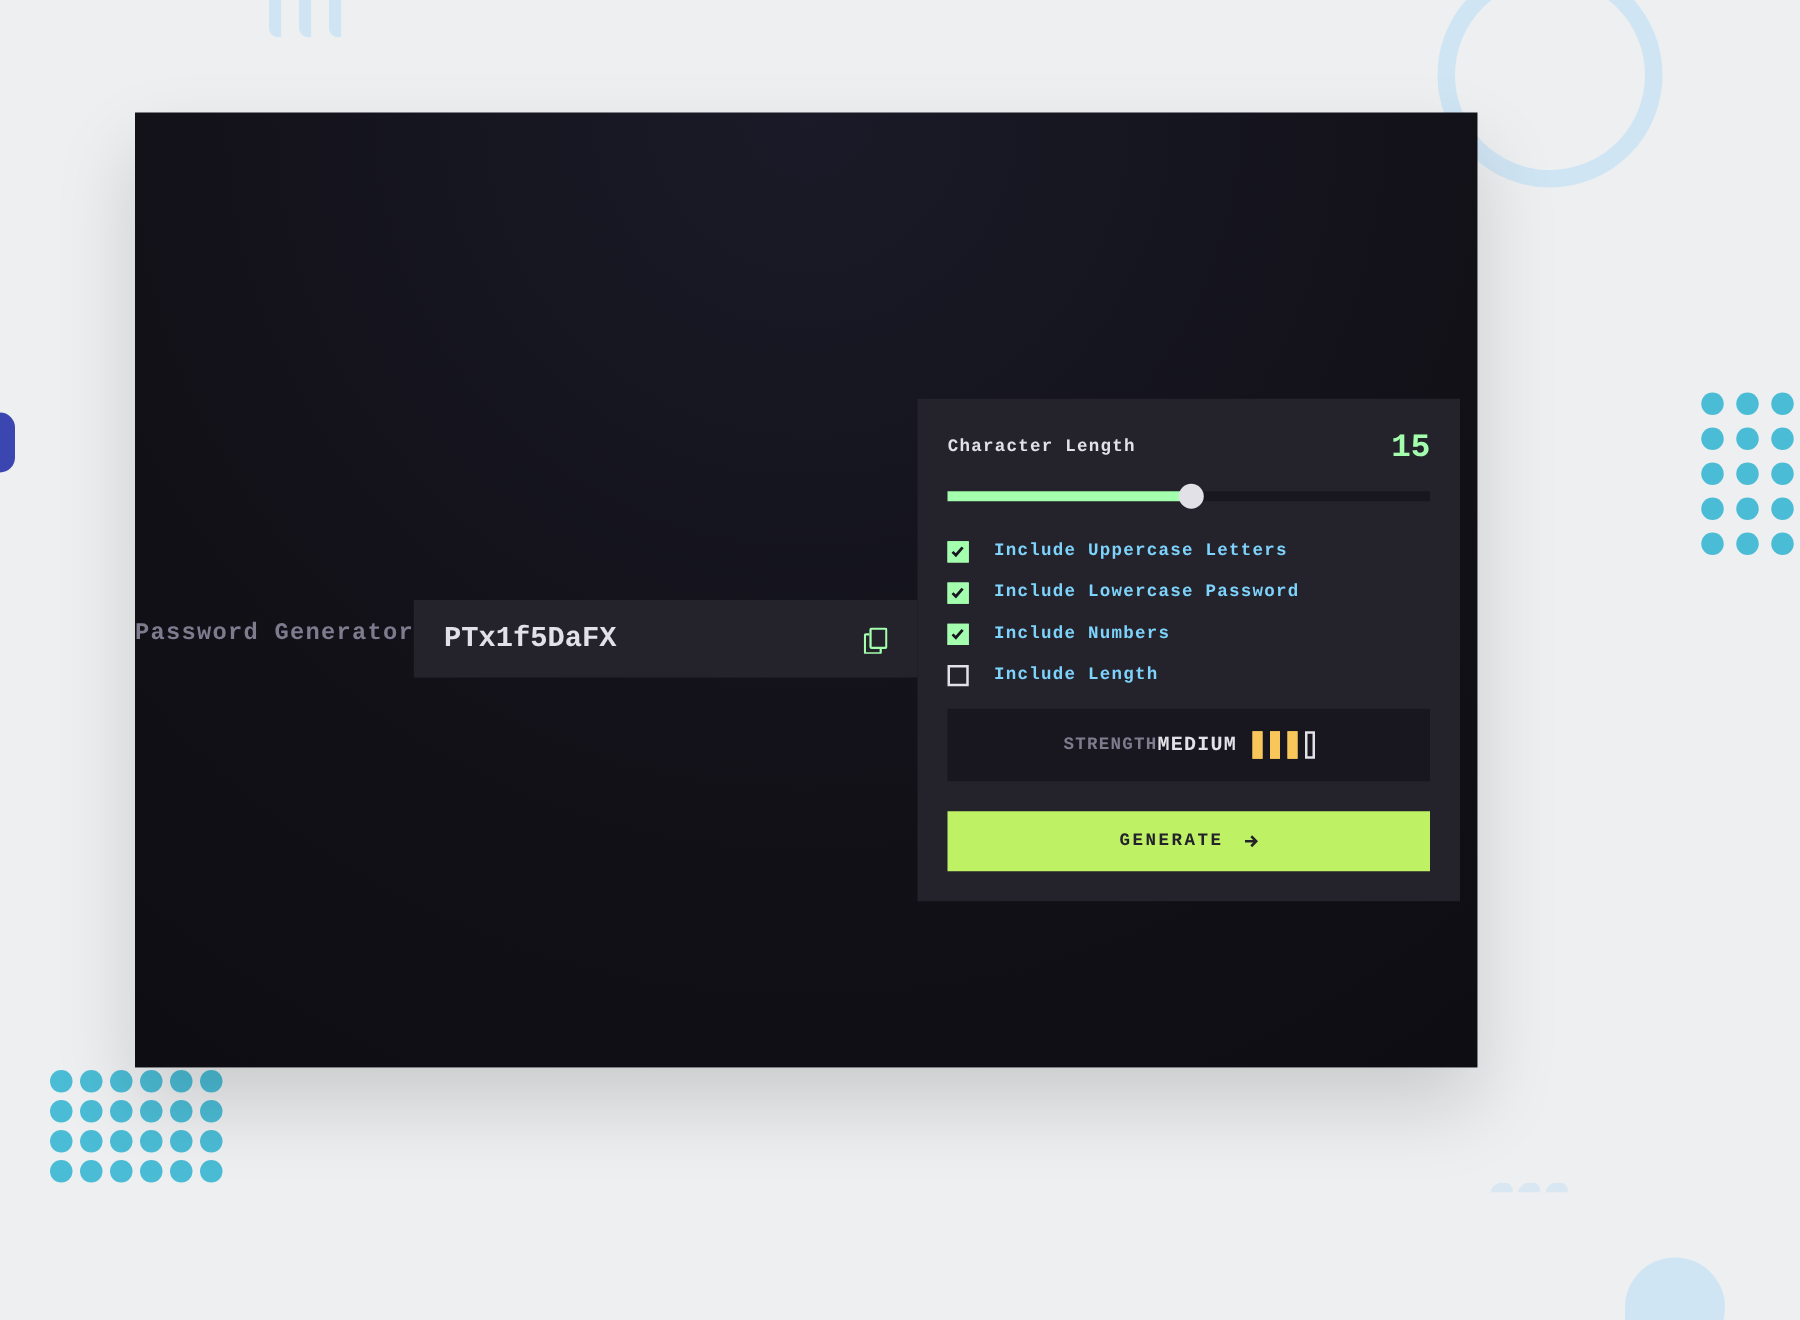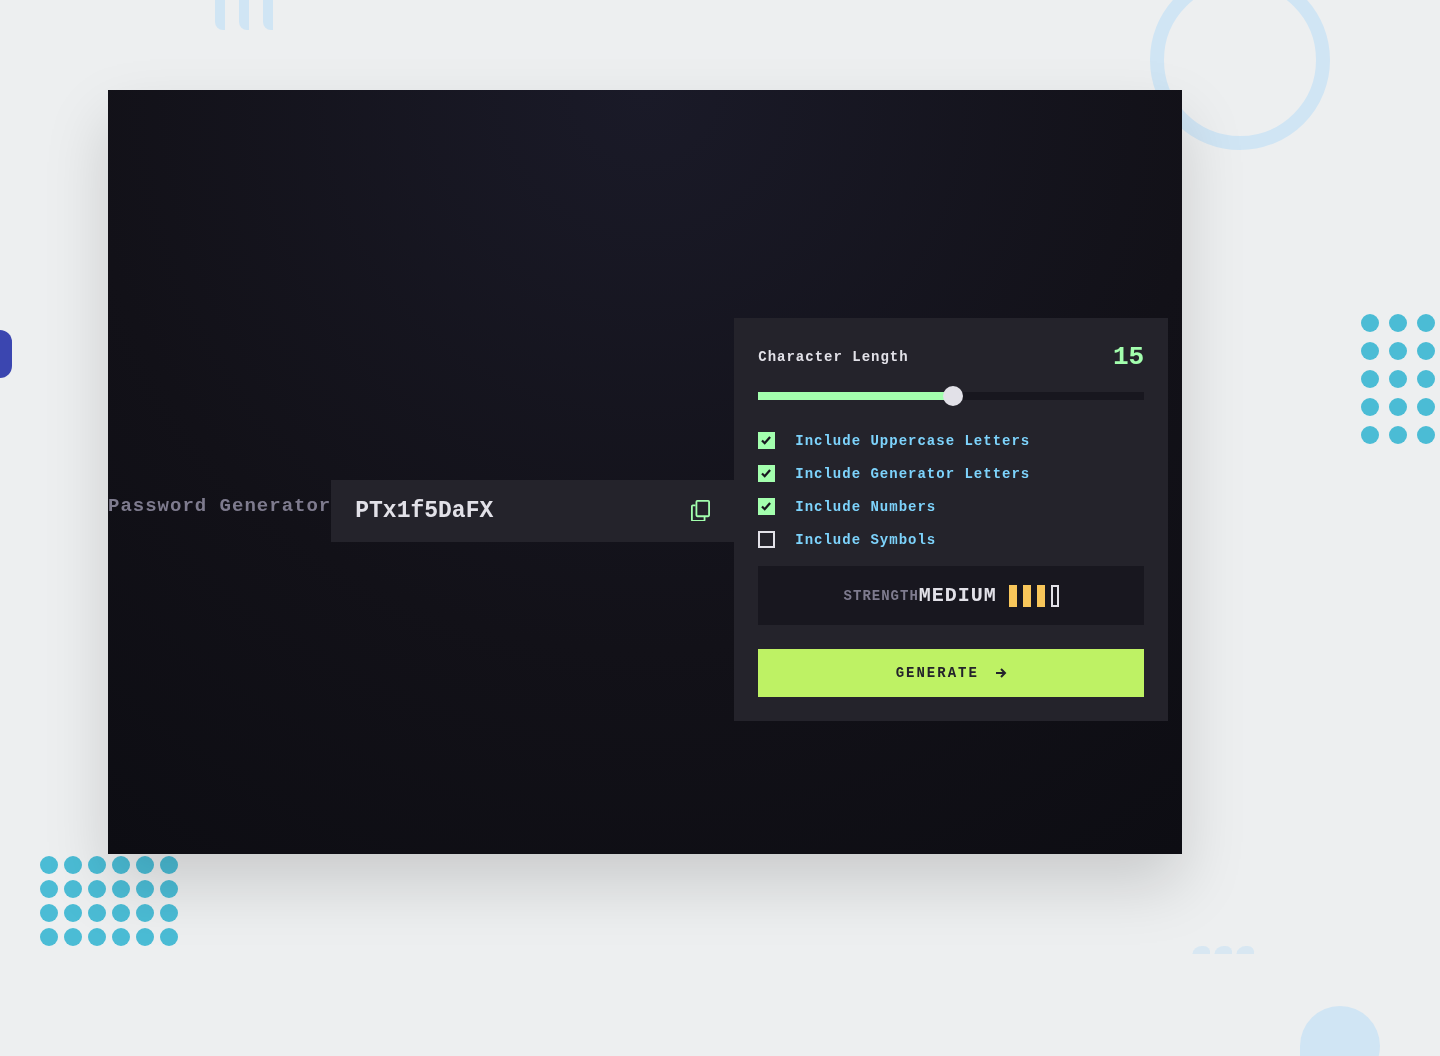--- a/index.html
+++ b/index.html
@@ -120,21 +120,21 @@
       font-size: 19px;
       letter-spacing: 1px;
       margin-bottom: 27px;
       font-weight: bold;
     }
     
     .password-output-box {
       width: 403px;
       background: #24232b;
       display: flex;
-      align-items: center;
+      align-items: flex-end;
       justify-content: space-between;
       padding: 18px 24px;
       margin-bottom: 18px;
     }
     .password-value {
       color: #e2e1e8;
       font-size: 23px;
       font-weight: bold;
       letter-spacing: 0px;
     }
@@ -245,21 +245,21 @@
       letter-spacing: 1px;
       font-weight: bold;
     }
     .strength-right {
       display: flex;
       align-items: center;
       gap: 12px;
     }
     .strength-value {
       color: #e2e1e8;
-      font-size: 20px;
+      font-size: 16px;
       font-weight: bold;
       letter-spacing: 1px;
     }
     .strength-bars {
       display: flex;
       gap: 6px;
     }
     .sbar {
       width: 8px;
       height: 22px;
@@ -376,33 +376,33 @@
             </svg>
           </div>
           <span class="option-label">Include Uppercase Letters</span>
         </div>
         <div class="option-row">
           <div class="checkbox checked">
             <svg viewBox="0 0 12 10" fill="none" stroke="#18171f" stroke-width="2.5">
               <path d="M1 5l3 3 6-7"></path>
             </svg>
           </div>
-          <span class="option-label">Include Generator Letters</span>
+          <span class="option-label">Include Lowercase Password</span>
         </div>
         <div class="option-row">
           <div class="checkbox checked">
             <svg viewBox="0 0 12 10" fill="none" stroke="#18171f" stroke-width="2.5">
               <path d="M1 5l3 3 6-7"></path>
             </svg>
           </div>
           <span class="option-label">Include Numbers</span>
         </div>
         <div class="option-row">
           <div class="checkbox"></div>
-          <span class="option-label">Include Symbols</span>
+          <span class="option-label">Include Length</span>
         </div>
       </div>
 
     <div class="strength-bar">
       <span class="strength-label">STRENGTH</span>
       <div class="strength-right">
         <span class="strength-value">MEDIUM</span>
         <div class="strength-bars" id="strength-bars">
             <div class="sbar fill"></div>
             <div class="sbar fill"></div>

